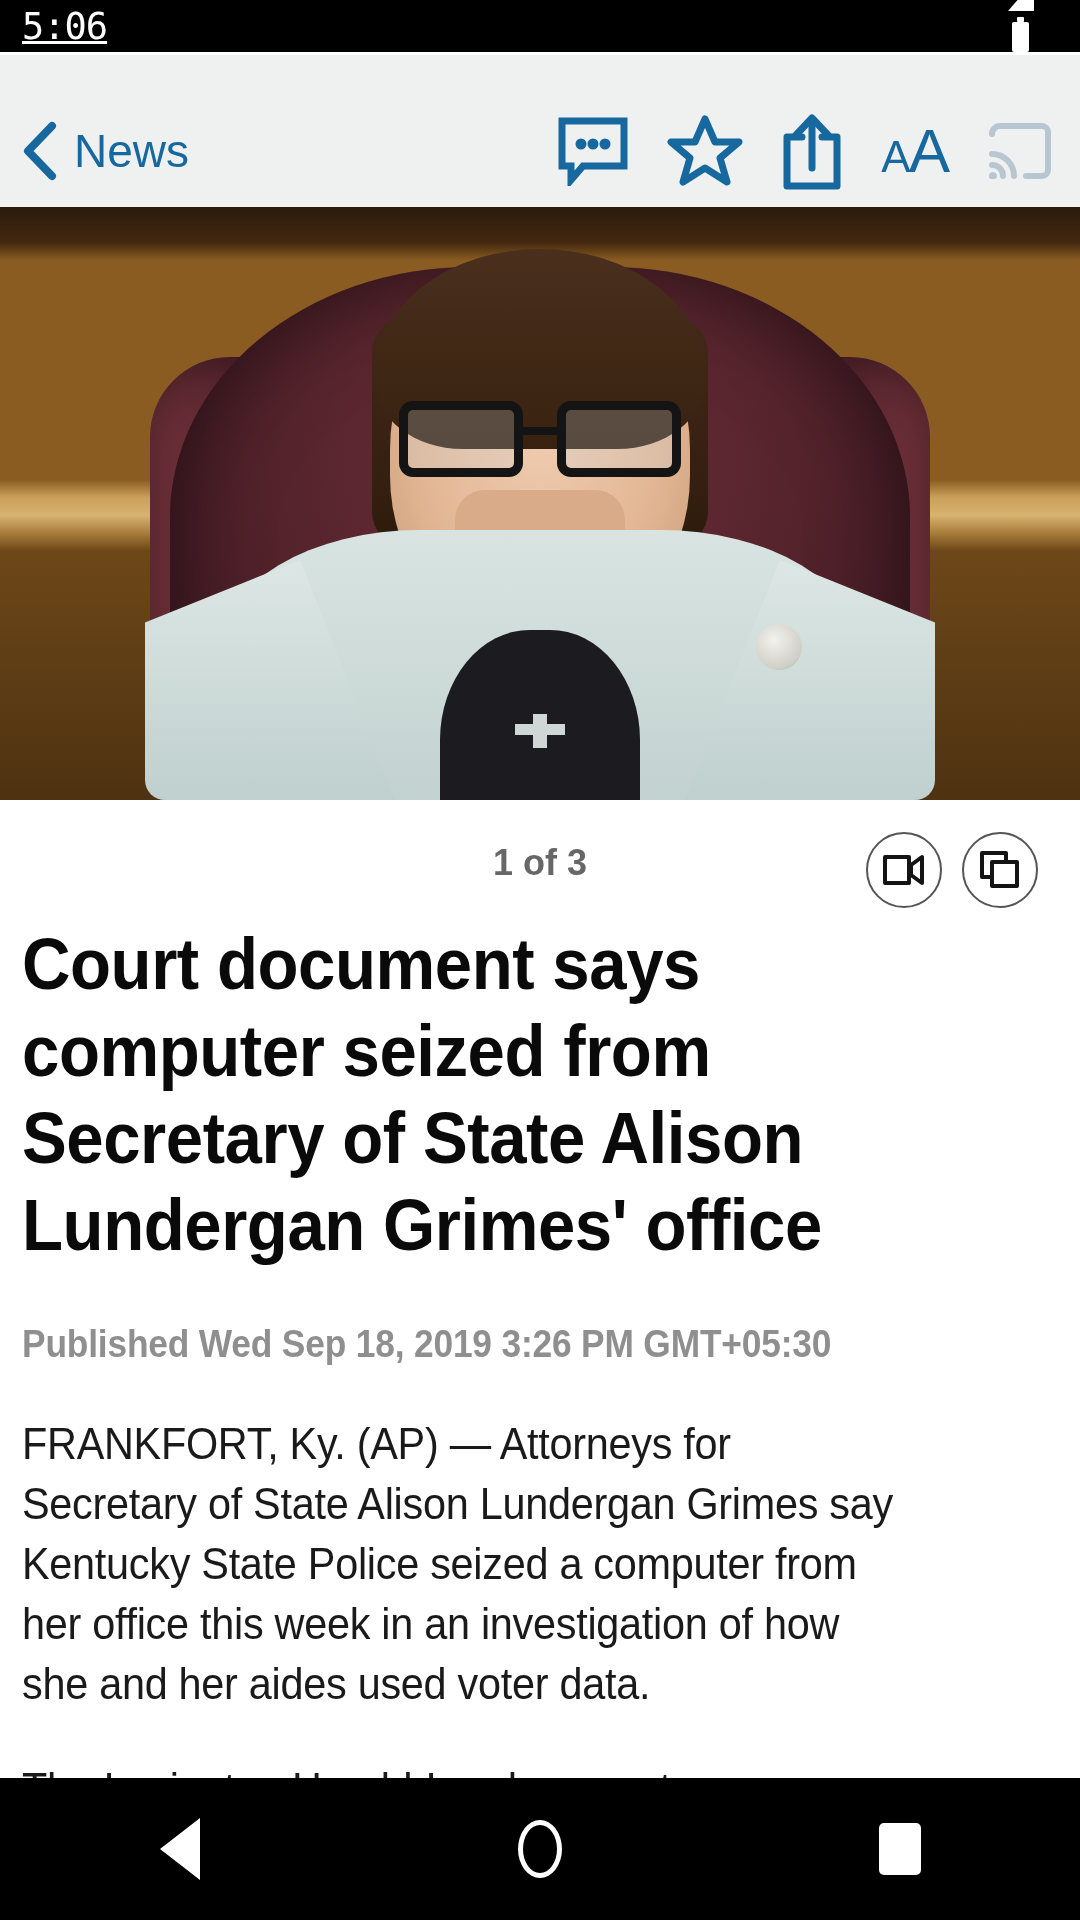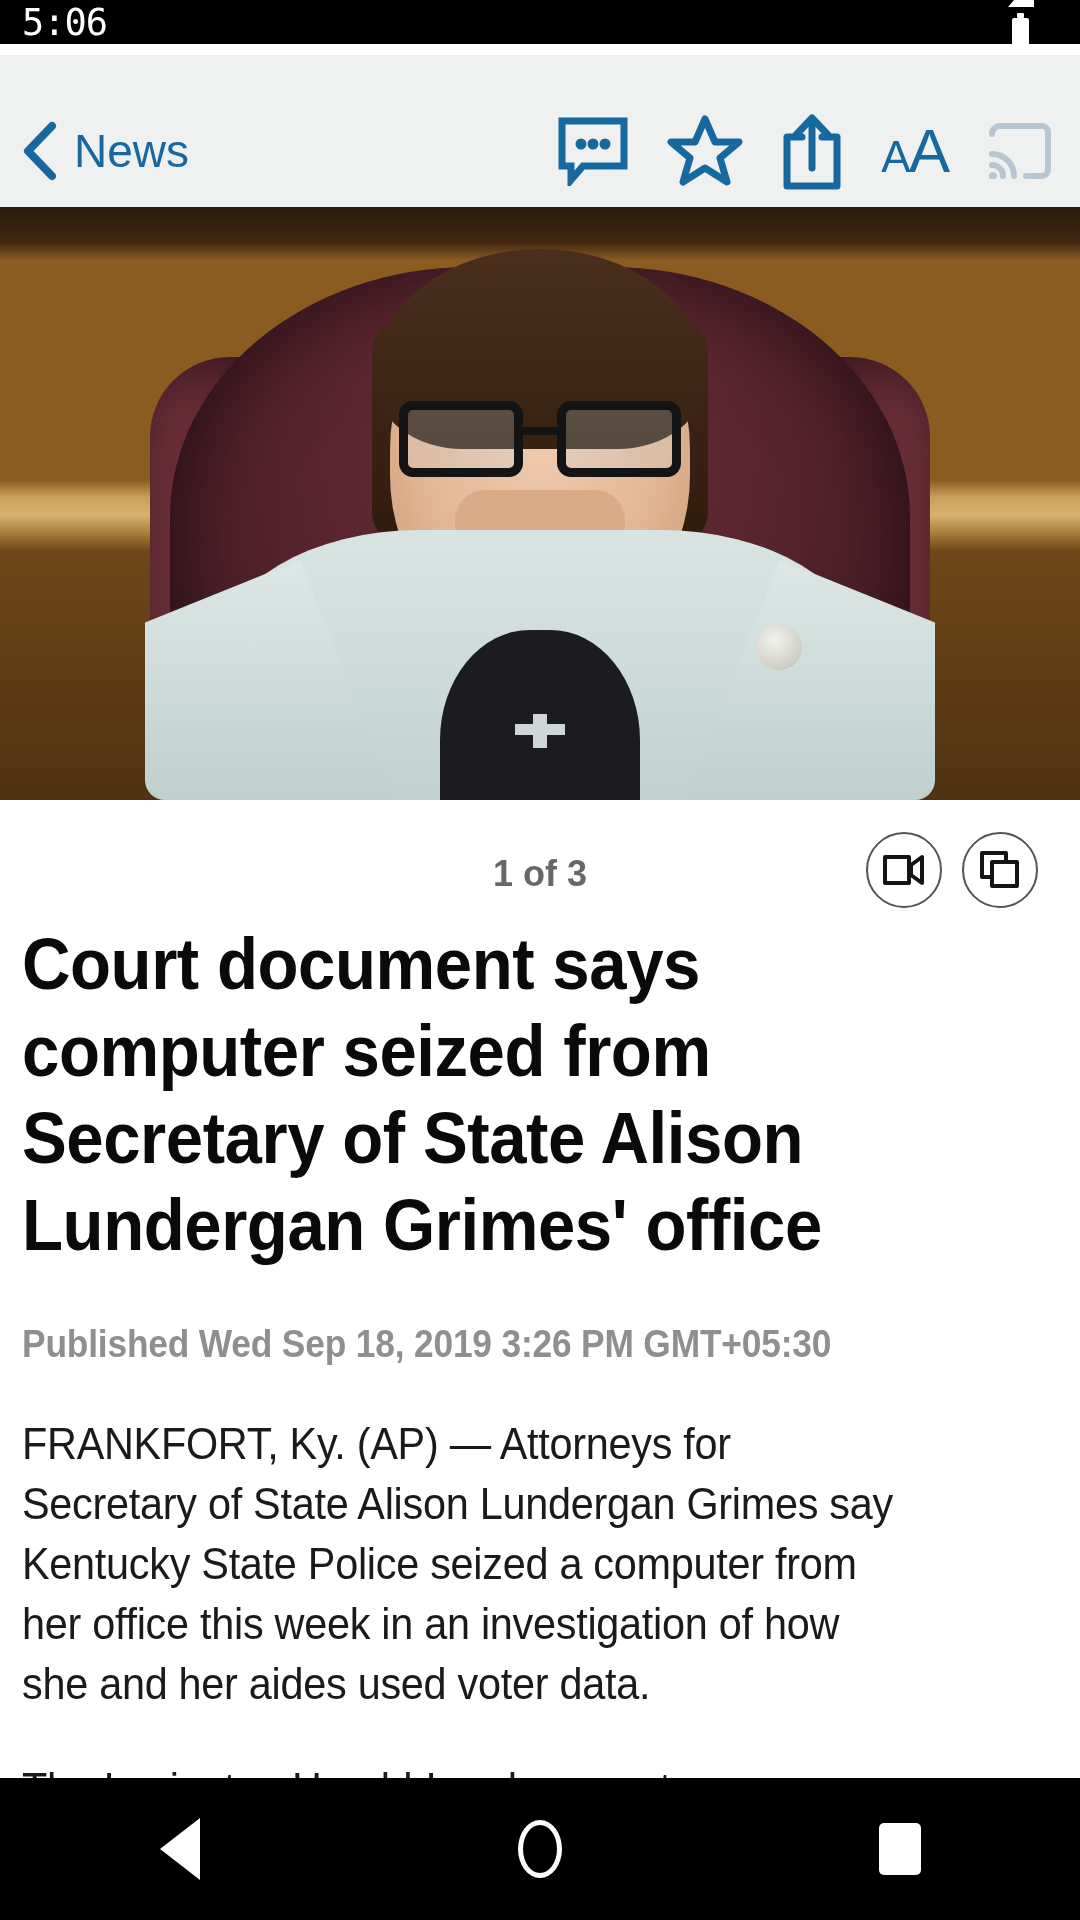--- a/index.html
+++ b/index.html
@@ -13,28 +13,29 @@
     overflow: hidden;
     font-family: "Liberation Sans", sans-serif;
     position: relative;
   }
 
   
   .statusbar {
     position: absolute;
     top: 0; left: 0;
     width: 1080px;
-    height: 44px;
+    height: 52px;
     background: #000000;
     color: #ffffff;
     display: flex;
     align-items: center;
     justify-content: space-between;
     padding: 0 22px;
     box-sizing: border-box;
+    text-decoration: underline;
   }
   .status-clock {
     font-size: 37px;
     font-family: "DejaVu Sans Mono", monospace;
     letter-spacing: -1px;
     line-height: 1;
   }
   .status-right {
     display: flex;
     align-items: center;
@@ -275,21 +276,20 @@
     height: 120px;
   }
   .counter {
     position: absolute;
     left: 0; right: 0; top: 42px;
     text-align: center;
     font-size: 36px;
     font-weight: bold;
     color: #676767;
     font-family: "Liberation Sans", sans-serif;
-    margin-top: 11px;
   }
   .circle-btn {
     position: absolute;
     top: 32px;
     width: 72px; height: 72px;
     border: 2px solid #555;
     border-radius: 50%;
     display: flex;
     align-items: center;
     justify-content: center;

